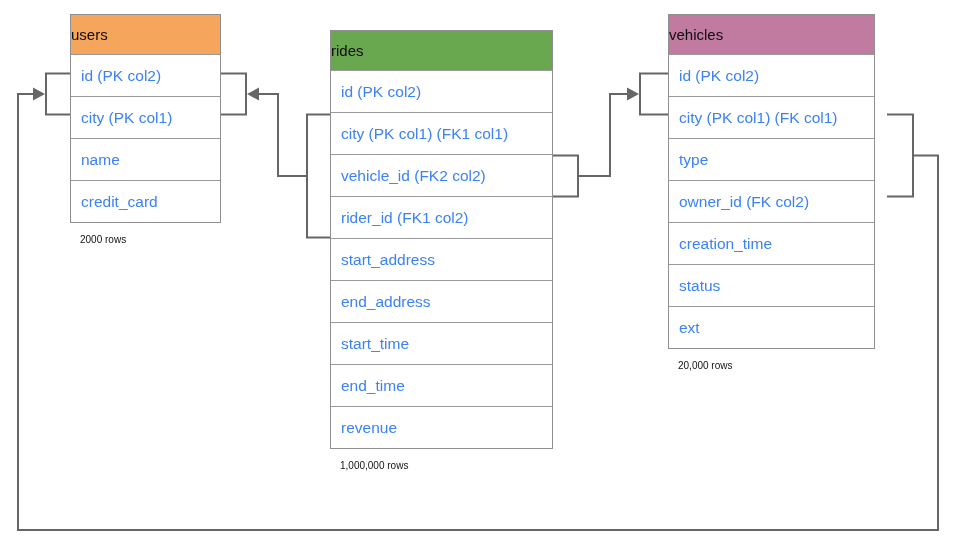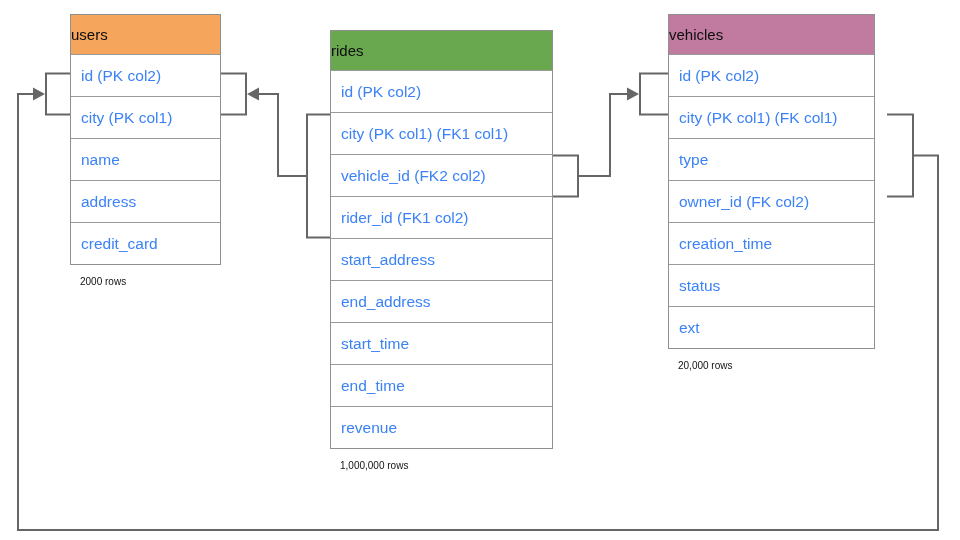--- a/index.html
+++ b/index.html
@@ -46,21 +46,20 @@
     </g>
   </svg>
 
   <div class="db-table t-users">
     <div class="tbl">
       <div class="tbl-header" style="background: rgb(245, 165, 92);">users</div>
       <div class="tbl-rows">
           <div class="tbl-row">id (PK col2)</div>
           <div class="tbl-row">city (PK col1)</div>
           <div class="tbl-row">name</div>
-          <div class="tbl-row">address</div>
           <div class="tbl-row">credit_card</div>
         </div>
     </div>
     <div class="row-count">2000 rows</div>
   </div>
 
   <div class="db-table t-rides">
     <div class="tbl">
       <div class="tbl-header" style="background: rgb(106, 168, 79);">rides</div>
       <div class="tbl-rows">

